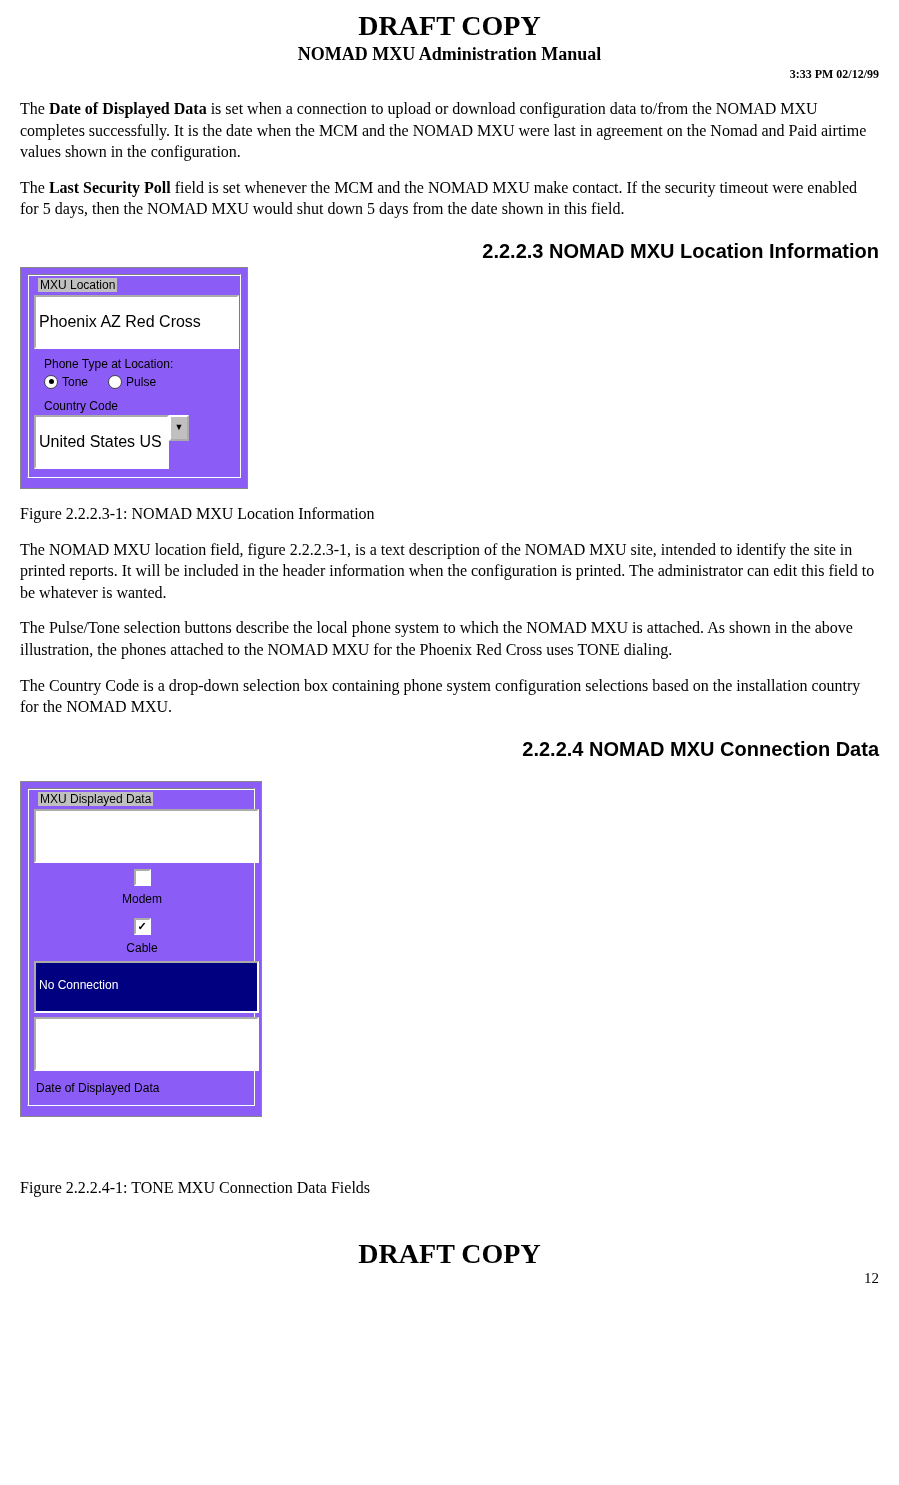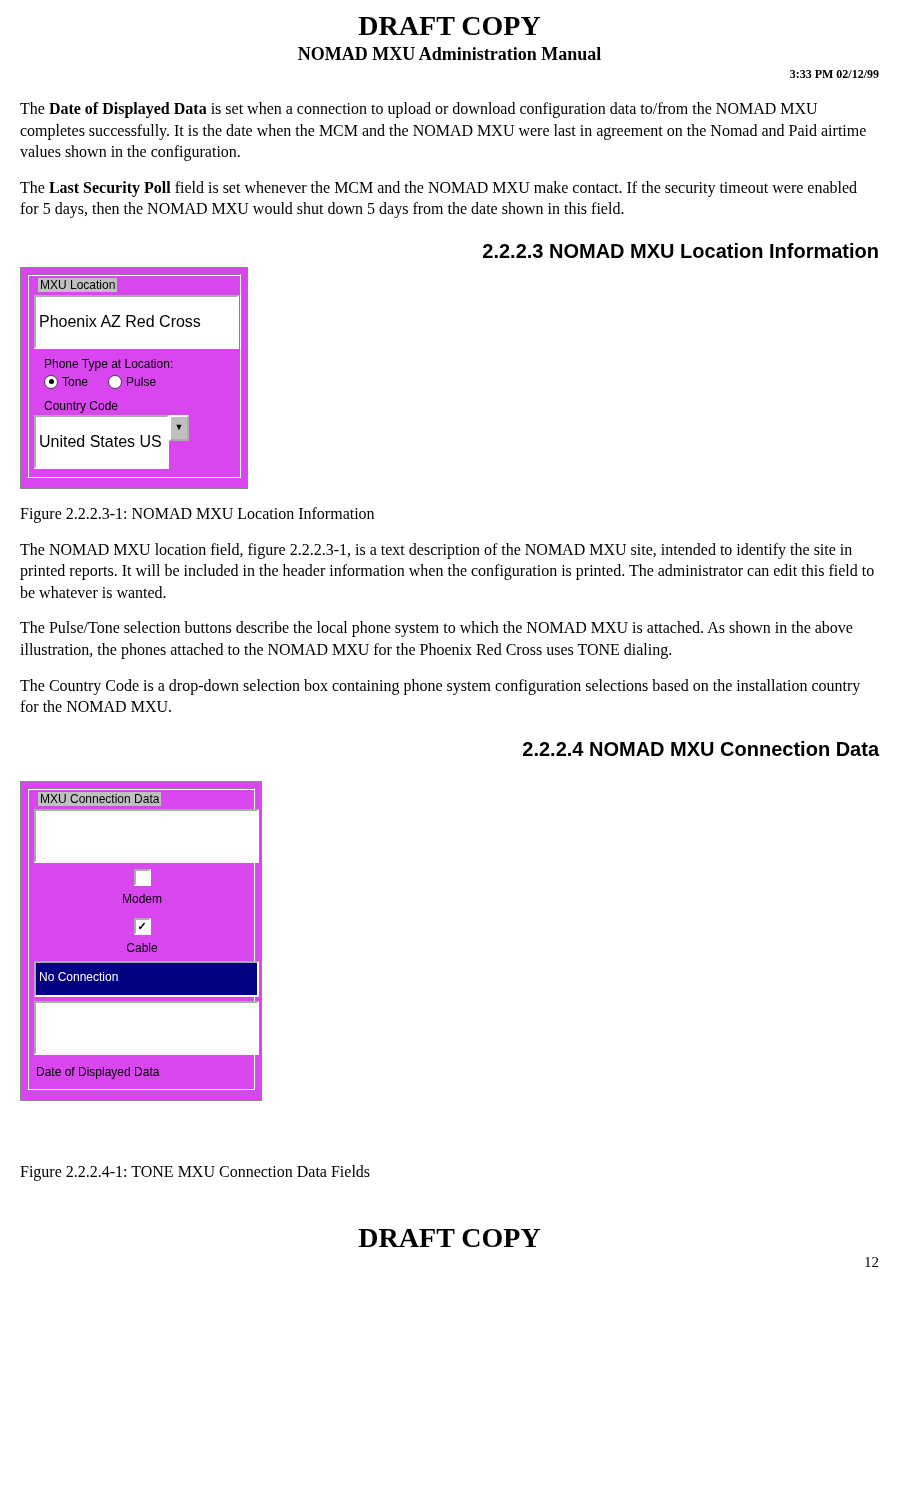--- a/index.html
+++ b/index.html
@@ -47,21 +47,21 @@
       font-size: 28px;
       margin-top: 40px;
     }
     .page-num {
       text-align: right;
       font-size: 15px;
     }
 
     
     .ui-panel {
-      background: #d946ef;
+      background: #8b5cf6;
       border: 1px solid #888;
       font-family: "MS Sans Serif", Tahoma, Arial, sans-serif;
       font-size: 12px;
       color: #000;
       box-sizing: border-box;
     }
     .panel-loc { width: 228px; padding: 0 6px 10px 6px; }
     .fieldset-label {
       position: relative;
       top: -1px;
@@ -115,21 +115,21 @@
     .check-row { display: flex; align-items: center; margin: 6px 0 6px 2px; gap: 6px; flex-direction: column; }
     .checkbox {
       width: 13px; height: 13px; background: #fff; border: 2px inset #fff;
       display: inline-flex; align-items: center; justify-content: center;
       font-size: 11px; font-weight: bold; line-height: 1;
     }
     .check-row .sp { width: 36px; }
     .status-field {
       background: #000080; color: #fff;
       border: 2px inset #fff;
-      padding: 7px 3px; width: 215px; height: 18px;
+      padding: 15px 3px; width: 215px; height: 18px;
       font-family: "MS Sans Serif", Tahoma, Arial, sans-serif;
       font-size: 12px;
       box-sizing: content-box;
     }
     .conn-blank { width: 215px; margin-top: 4px; }
     .dod-label { margin: 10px 0 2px 2px; }
     .dod-field { width: 215px; }
   </style>
 </head>
 <body>
@@ -174,21 +174,21 @@
 <p class="body-para">Figure 2.2.2.3-1:  NOMAD MXU Location Information</p>
 
 <p class="body-para">The NOMAD MXU location field, figure 2.2.2.3-1,  is a text description of the NOMAD MXU site, intended to identify the site in printed reports.  It will be included in the header information when the configuration is printed.    The administrator can edit this field to be whatever is wanted.</p>
 <p class="body-para">The Pulse/Tone selection buttons describe the local phone system to which the NOMAD MXU is attached.  As shown in the above illustration, the phones attached to the NOMAD MXU for the Phoenix Red Cross uses TONE dialing.</p>
 <p class="body-para">The Country Code is a drop-down selection box containing phone system configuration selections based on the installation country for the NOMAD MXU.</p>
 
 <h3 class="section-heading">2.2.2.4  NOMAD MXU Connection Data</h3>
 
 <div class="ui-panel panel-conn">
   <div class="fieldset-border">
-    <span class="fieldset-label">MXU Connection Data</span>
+    <span class="fieldset-label">MXU Displayed Data</span>
     <div class="sunken-field conn-input-top"></div>
     <div class="check-row">
       <span class="checkbox"></span>
       <span>Modem</span>
       <span class="sp"></span>
       <span class="checkbox">✓</span>
       <span>Cable</span>
     </div>
     <div class="status-field">No Connection</div>
     <div class="sunken-field conn-blank"></div>

